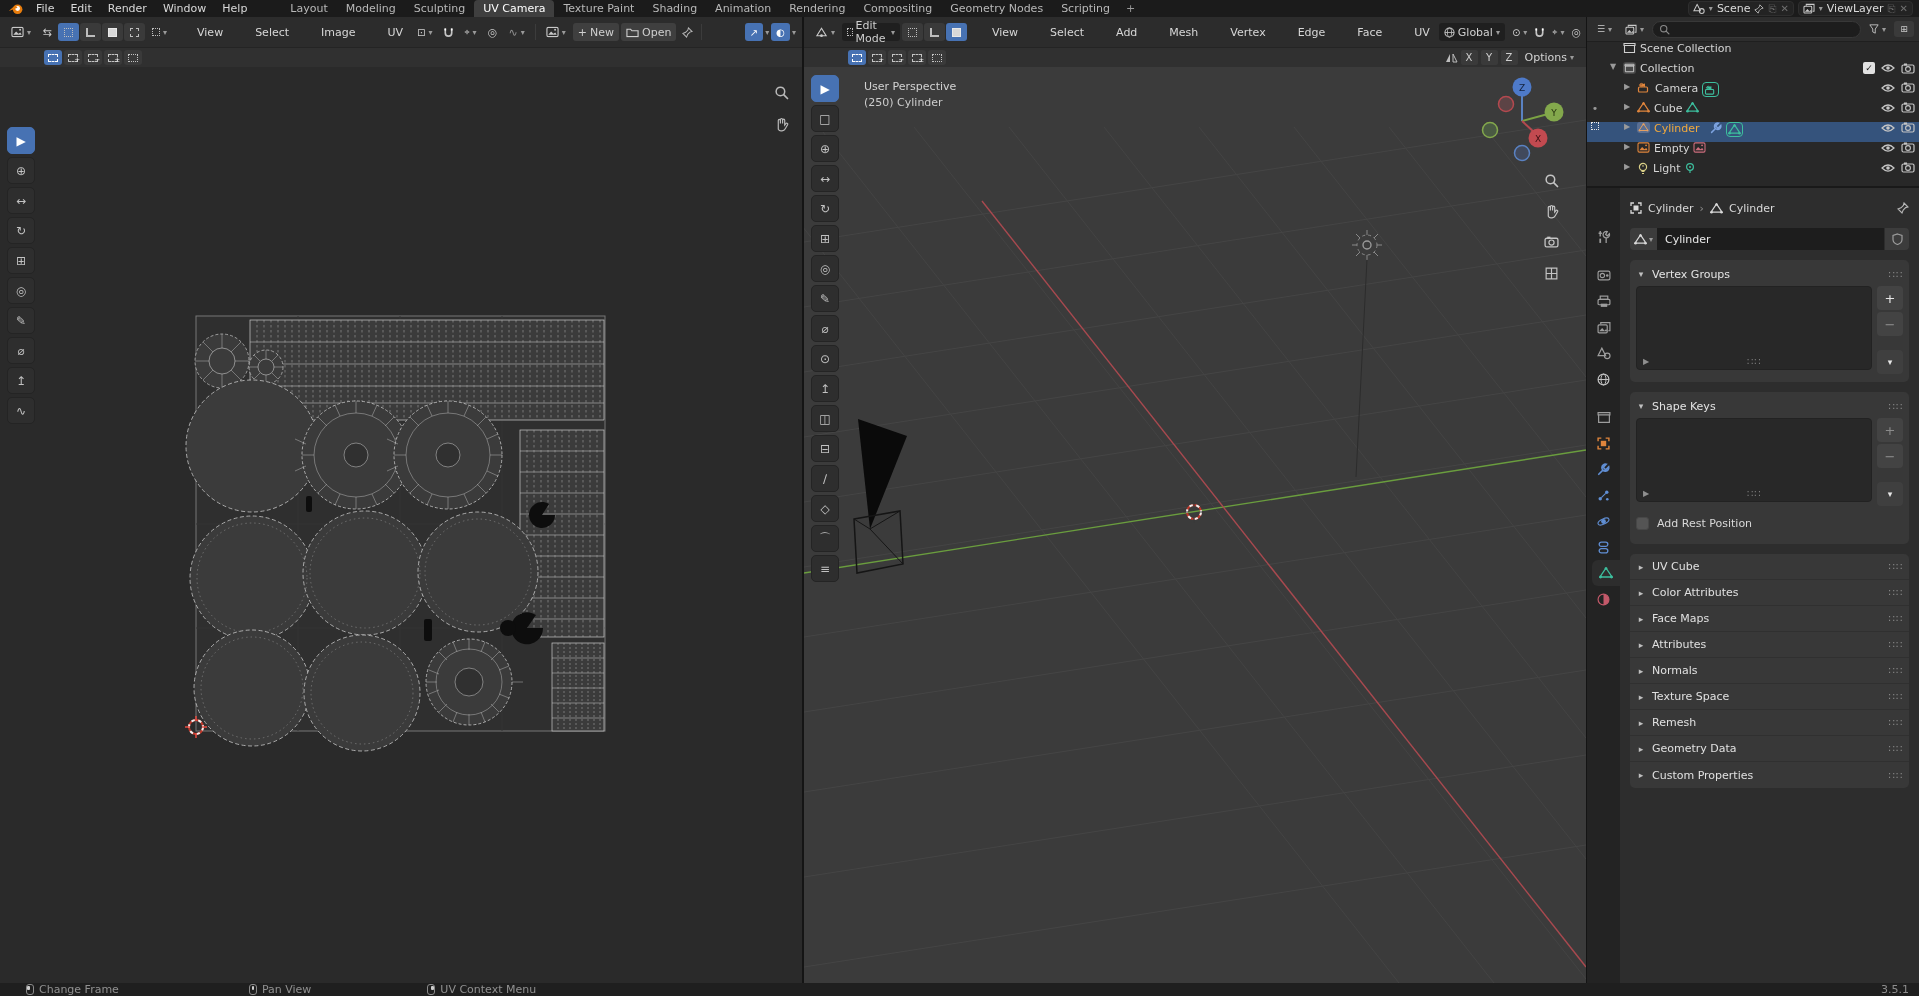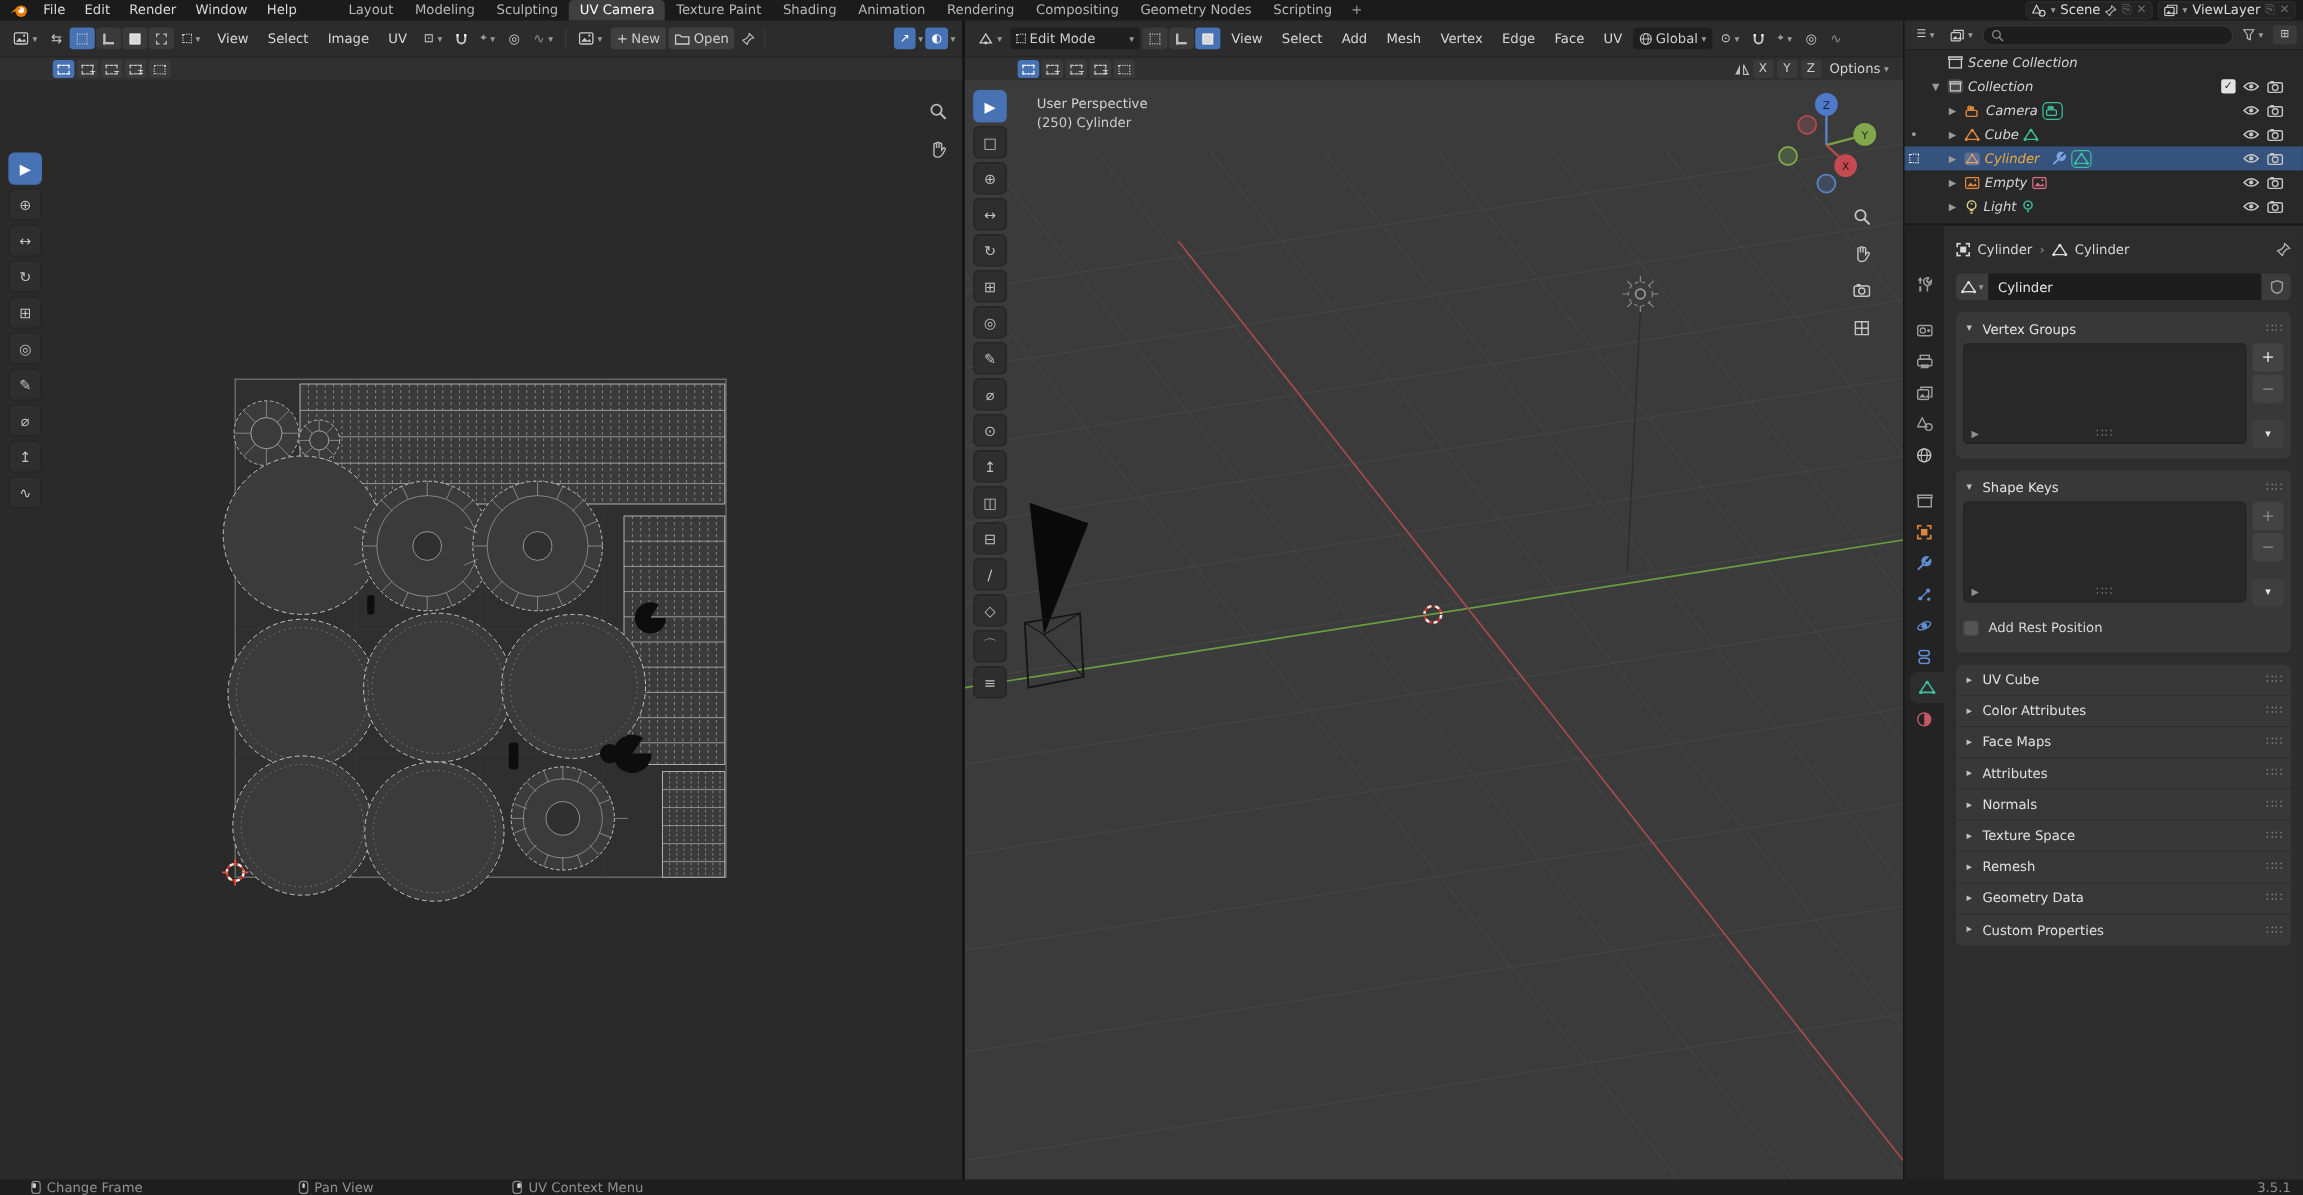--- a/index.html
+++ b/index.html
@@ -17,21 +17,21 @@
   .wstab.add { color:#9a9a9a; padding:2px 7px; }
   #scene-widgets { margin-left:auto; display:flex; align-items:center; gap:4px; padding-right:6px; }
   .idblock { display:flex; align-items:center; background:#232323; border:1px solid #2e2e2e; border-radius:4px; height:15px; padding:0 4px; gap:4px; }
   .idblock .lbl { color:#dcdcdc; }
   .dimx { color:#6f6f6f; font-size:10px; }
   .carety { font-size:8px; color:#9a9a9a; }
 
   
   .editor-header { position:absolute; left:0; top:0; right:0; height:31px; background:#2c2c2c; display:flex; align-items:center; gap:2px; padding:0 6px; border-bottom:1px solid #242424; }
   .toolrow { position:absolute; left:0; top:31px; right:0; height:19px; background:#303030; display:flex; align-items:center; }
-  .menu { padding:0 7px; color:#d7d7d7; height:100%; display:flex; align-items:center; }
+  .menu { padding:0 7px; color:#d7d7d7; height:100%; display:flex; align-items:center;margin-left:16px; }
   .hbtn { height:18px; display:flex; align-items:center; gap:3px; border-radius:3px; padding:0 5px; color:#cfcfcf; }
   .hbtn.dark { background:#1f1f1f; }
   .hbtn.gray { background:#3f3f3f; }
   .hbtn.blue { background:#4772b3; color:#fff; }
   .iconchip { width:18px; height:18px; display:flex; align-items:center; justify-content:center; border-radius:3px; color:#c9c9c9; }
   .sep { width:1px; height:16px; background:#3c3c3c; margin:0 3px; }
   .modebtns { display:flex; gap:1px; background:#2a2a2a; border-radius:3px; }
   .modebtn { width:21px; height:18px; display:flex; align-items:center; justify-content:center; border-radius:3px; background:#3a3a3a; }
   .modebtn.active { background:#4772b3; }
   .msq { width:9px; height:9px; border:1px solid #bdbdbd; }
@@ -66,21 +66,21 @@
   .optbtn { display:flex; align-items:center; gap:3px; color:#d3d3d3; padding:0 4px;justify-content:center; }
 
   
   .vdiv { position:absolute; top:17px; bottom:13px; width:2px; background:#141414; z-index:20; }
 
   
   #rightcol { position:absolute; left:1587px; top:17px; width:332px; height:966px; background:#2d2d2d; }
   #outliner { position:absolute; left:0; top:0; width:332px; height:169px; background:#282828; }
   #outliner-header { height:25px; display:flex; align-items:center; gap:3px; padding:0 5px; background:#2d2d2d; border-bottom:1px solid #1f1f1f; }
   .searchbox { flex:1; height:17px; background:#1d1d1d; border:1px solid #383838; border-radius:9px; display:flex; align-items:center; padding:0 6px; gap:4px; color:#888; }
-  .orow { height:20px; display:flex; align-items:center; gap:4px; padding-right:16px; position:relative;font-style:italic; }
+  .orow { height:20px; display:flex; align-items:flex-start; gap:4px; padding-right:4px; position:relative; }
   .orow .gutter { width:16px; display:flex; align-items:center; justify-content:center; color:#9a9a9a; flex:none; }
   .orow .exp { width:12px; color:#9a9a9a; font-size:8px; text-align:center; flex:none; }
   .orow .nm { color:#d5d5d5; }
   .orow.selected { background:#35537c; }
   .orow.selected .nm { color:#f2a93c; }
   .orow .right { margin-left:auto; display:flex; gap:6px; align-items:center; }
   .chk { width:12px; height:12px; background:#e2e2e2; border-radius:2px; color:#1d1d1d; font-size:9px; display:flex; align-items:center; justify-content:center; font-weight:bold; }
   .badgebox { border:1px solid #3dbf9e; border-radius:4px; padding:0 1px; display:flex; align-items:center; height:15px; }
 
   

